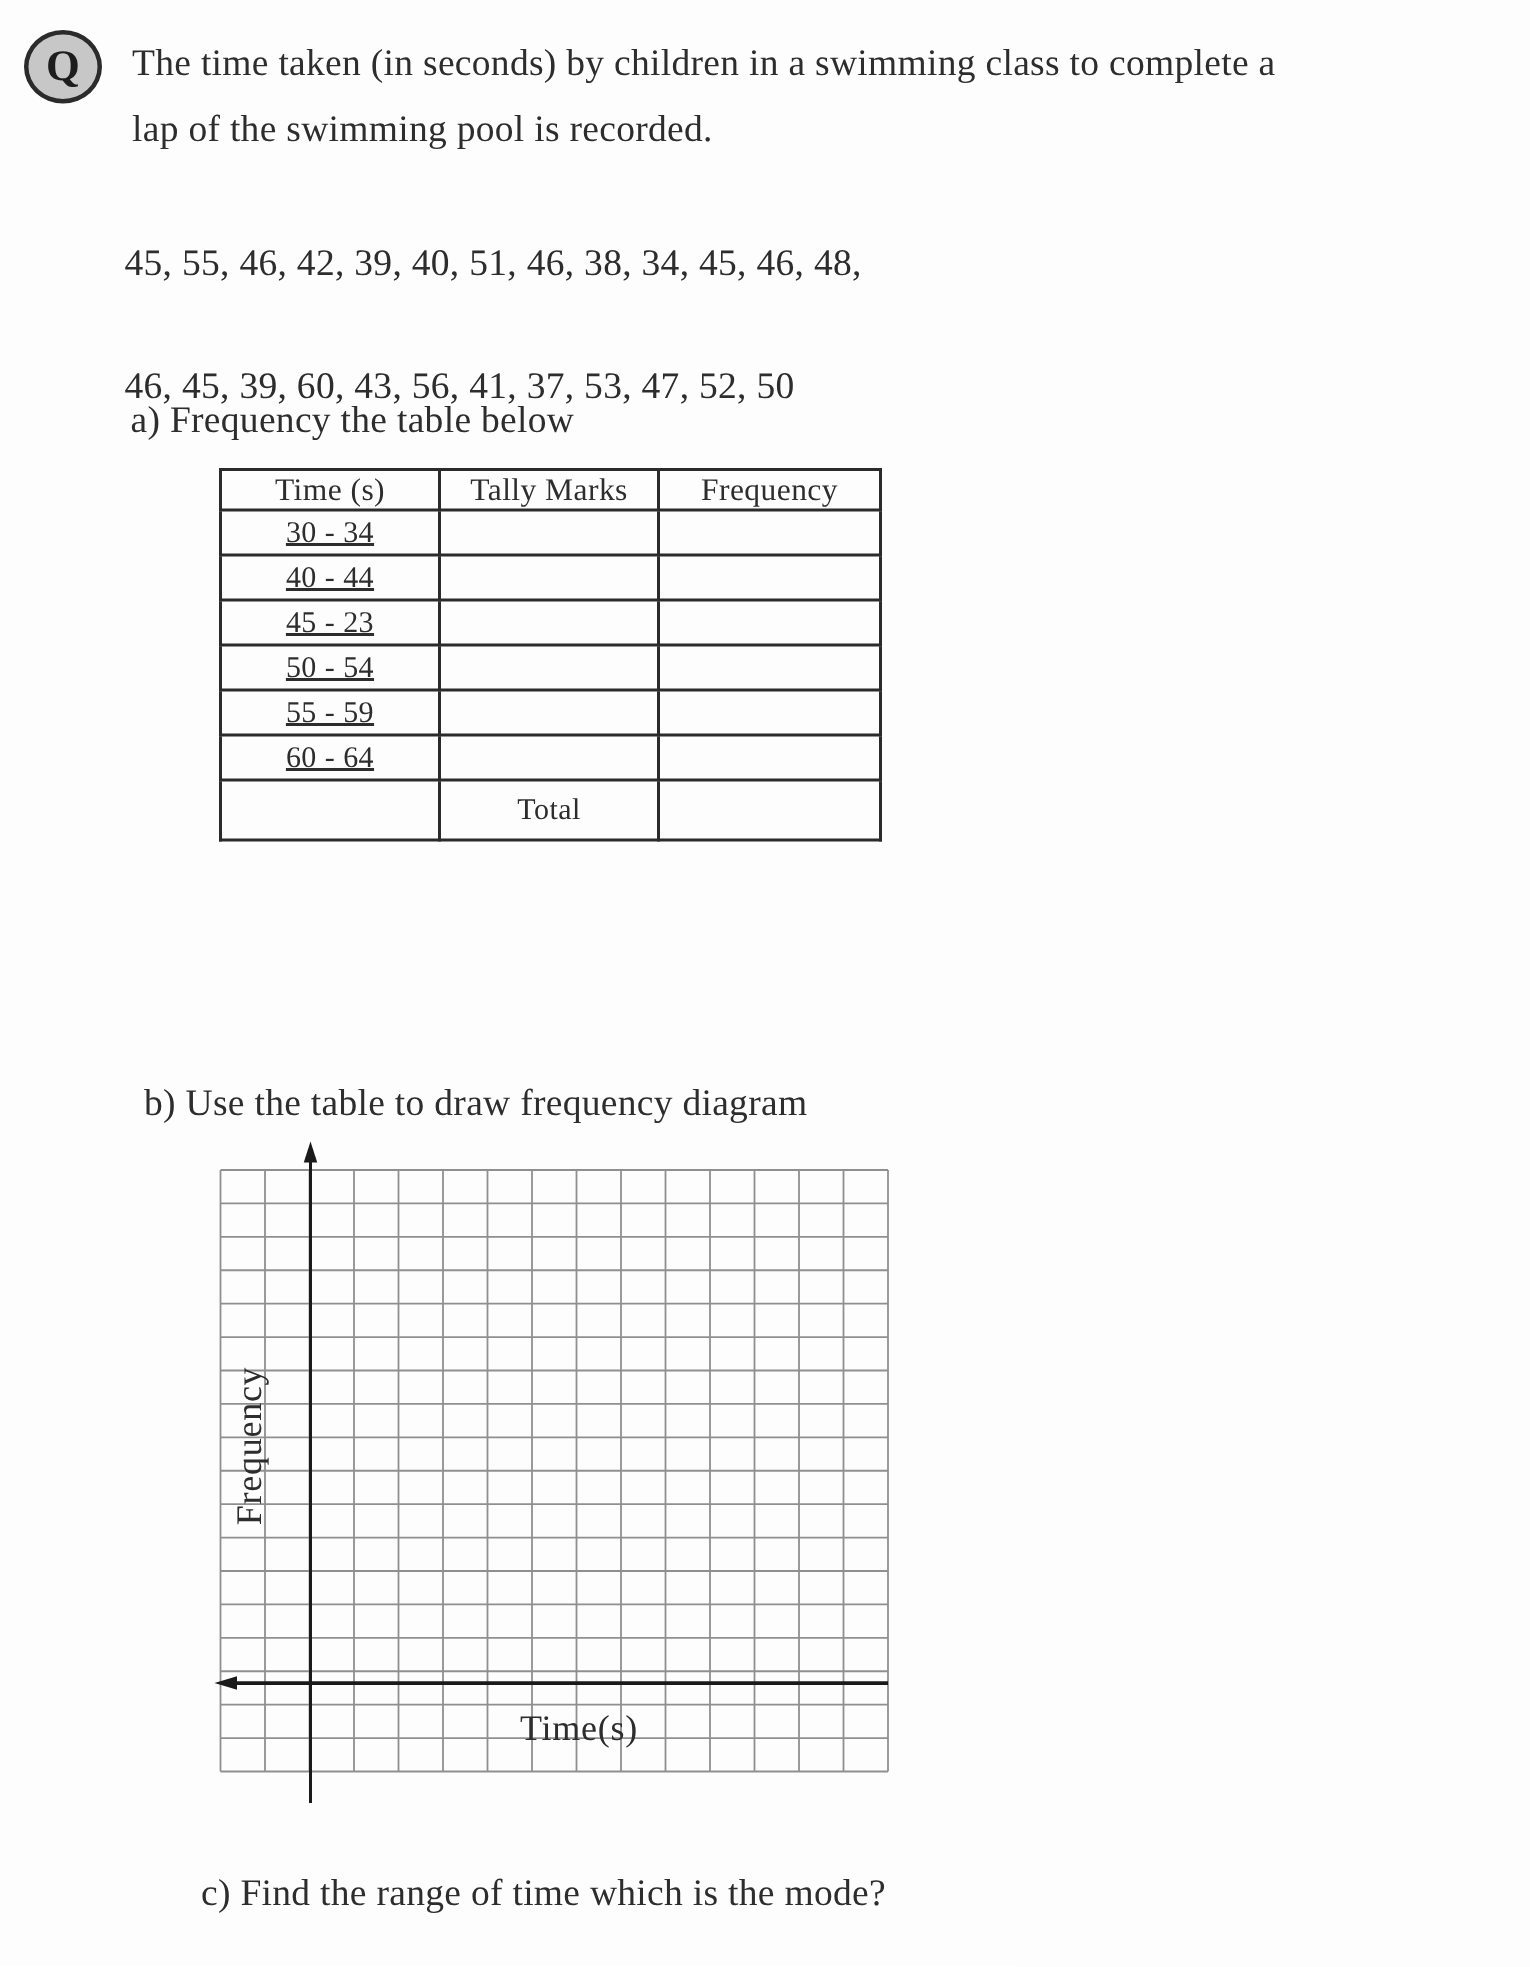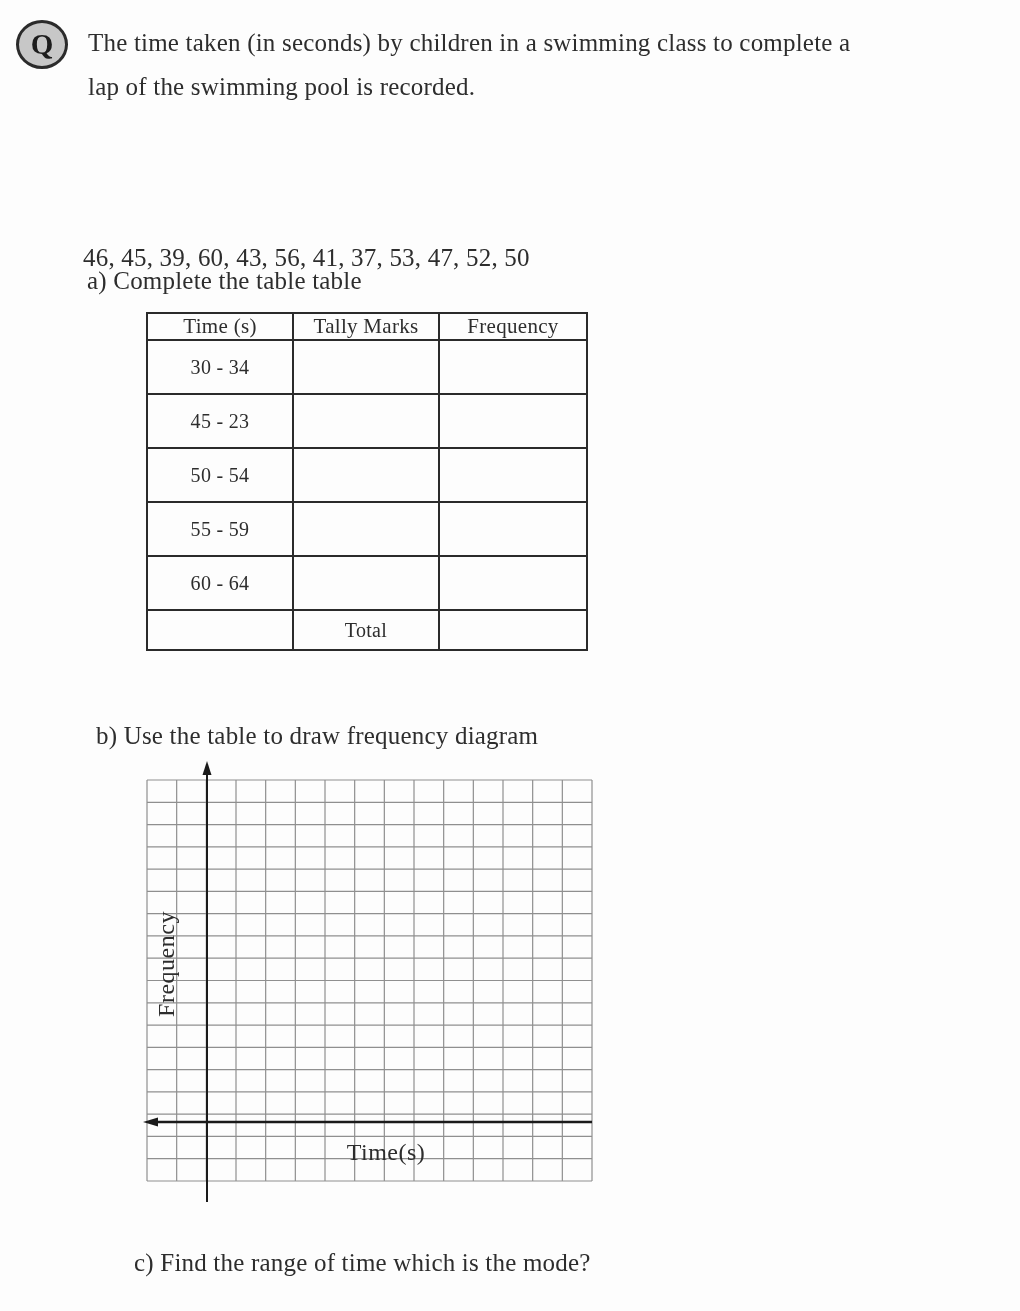--- a/index.html
+++ b/index.html
@@ -38,59 +38,65 @@
   }
   table.freq-table td {
     border: 2px solid #2b2b2b;
     text-align: center;
     vertical-align: middle;
     font-size: 20px;
     color: #2d2d2d;
     letter-spacing: 0.3px;
   }
   table.freq-table tr.hdr td { font-size: 21px; height: 25px; }
-  table.freq-table tr.datarow td { height: 54px; }
+  table.freq-table tr.datarow td { height: 30px; text-decoration: underline; }
   table.freq-table tr.totalrow td { height: 40px; }
   svg text {
     font-family: "Liberation Serif", serif;
     font-size: 24px;
     fill: #2d2d2d;
     letter-spacing: 0.5px;
   }
 </style>
 </head>
 <body>
 
 <div id="page">
 
   <div class="abs q-badge">
     <span>Q</span>
   </div>
 
   <div class="abs bodytext" style="left:88px; top:28px;">The time taken (in seconds) by children in a swimming class to complete a</div>
   <div class="abs bodytext" style="left:88px; top:72px;">lap of the swimming pool is recorded.</div>
 
+  <div class="abs bodytext" style="left:83px; top:161px;">45, 55, 46, 42, 39, 40, 51, 46, 38, 34, 45, 46, 48,</div>
   <div class="abs bodytext" style="left:83px; top:199px;margin-top:44px;">46, 45, 39, 60, 43, 56, 41, 37, 53, 47, 52, 50</div>
 
-  <div class="abs bodytext" style="left:87px; top:266px;">a) Complete the table table</div>
+  <div class="abs bodytext" style="left:87px; top:266px;">a) Frequency the table below</div>
 
   <table class="freq-table">
     <colgroup>
       <col style="width:146px">
         <col style="width:146px">
         <col style="width:148px">
     </colgroup>
     <tbody>
       <tr class="hdr">
         <td>Time (s)</td>
         <td>Tally Marks</td>
         <td>Frequency</td>
       </tr>
       <tr class="datarow">
         <td>30 - 34</td>
+        <td></td>
+        <td></td>
+      </tr>
+      <tr class="datarow">
+        <td>40 - 44</td>
         <td></td>
         <td></td>
       </tr>
       <tr class="datarow">
         <td>45 - 23</td>
         <td></td>
         <td></td>
       </tr>
       <tr class="datarow">
         <td>50 - 54</td>

